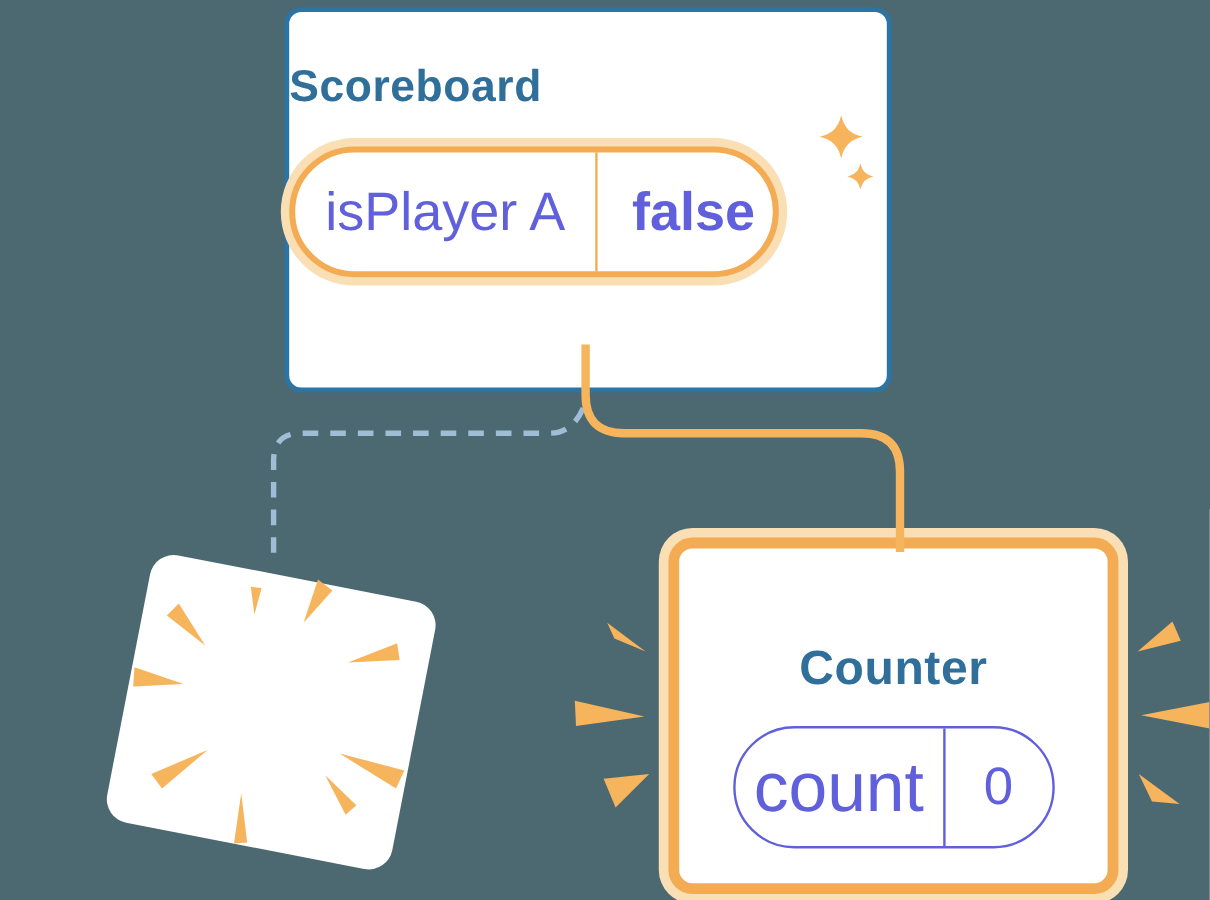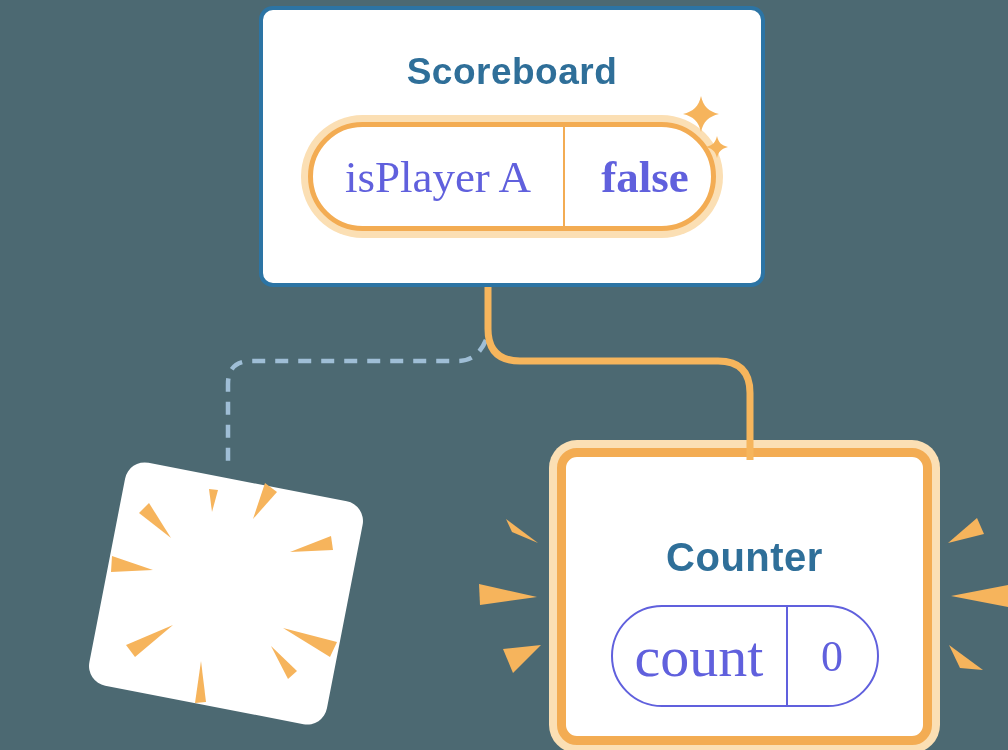--- a/index.html
+++ b/index.html
@@ -10,38 +10,38 @@
   *{margin:0;padding:0;box-sizing:border-box;}
   body{font-family:"Liberation Sans",sans-serif;}
   .stage{
     position:relative;width:1008px;height:750px;
     background:var(--bg);overflow:hidden;
   }
   .layer{position:absolute;left:0;top:0;width:1008px;height:750px;pointer-events:none;}
 
   
   .scoreboard-card{
-    position:absolute;left:237px;top:6px;width:506px;height:281px;
+    position:absolute;left:237px;top:6px;width:506px;height:321px;
     background:var(--card);border:4px solid var(--blue);border-radius:14px;
-    display:flex;flex-direction:column;align-items:center;z-index:3;margin-left:22px;
+    display:flex;flex-direction:column;z-index:3;
   }
   .card-title{
     color:var(--title);font-weight:600;letter-spacing:.5px;
   }
   .scoreboard-card .card-title{margin-top:40px;font-size:37px;line-height:1.2;}
 
   .state-pill{
     background:var(--card);display:flex;align-items:stretch;border-radius:999px;
   }
   .pill-orange{
     margin-top:28px;width:408px;height:109px;
     border:5px solid var(--orange);
     box-shadow:0 0 0 7px var(--glow);
   }
-  .pill-cell{display:flex;align-items:center;justify-content:center;font-family:Liberation Serif, serif;}
+  .pill-cell{display:flex;align-items:center;justify-content:center;}
   .pill-orange .pill-key{width:250px;font-size:45px;color:var(--purple);}
   .pill-orange .pill-val{flex:1;border-left:2px solid var(--orange);font-size:45px;font-weight:700;color:var(--purple);padding-left:14px;}
 
   
   .counter-card{
     position:absolute;left:557px;top:448px;width:375px;height:297px;
     background:var(--card);border:9px solid var(--orange);border-radius:20px;
     box-shadow:0 0 0 8px var(--glow);
     display:flex;flex-direction:column;align-items:center;z-index:3;
   }

